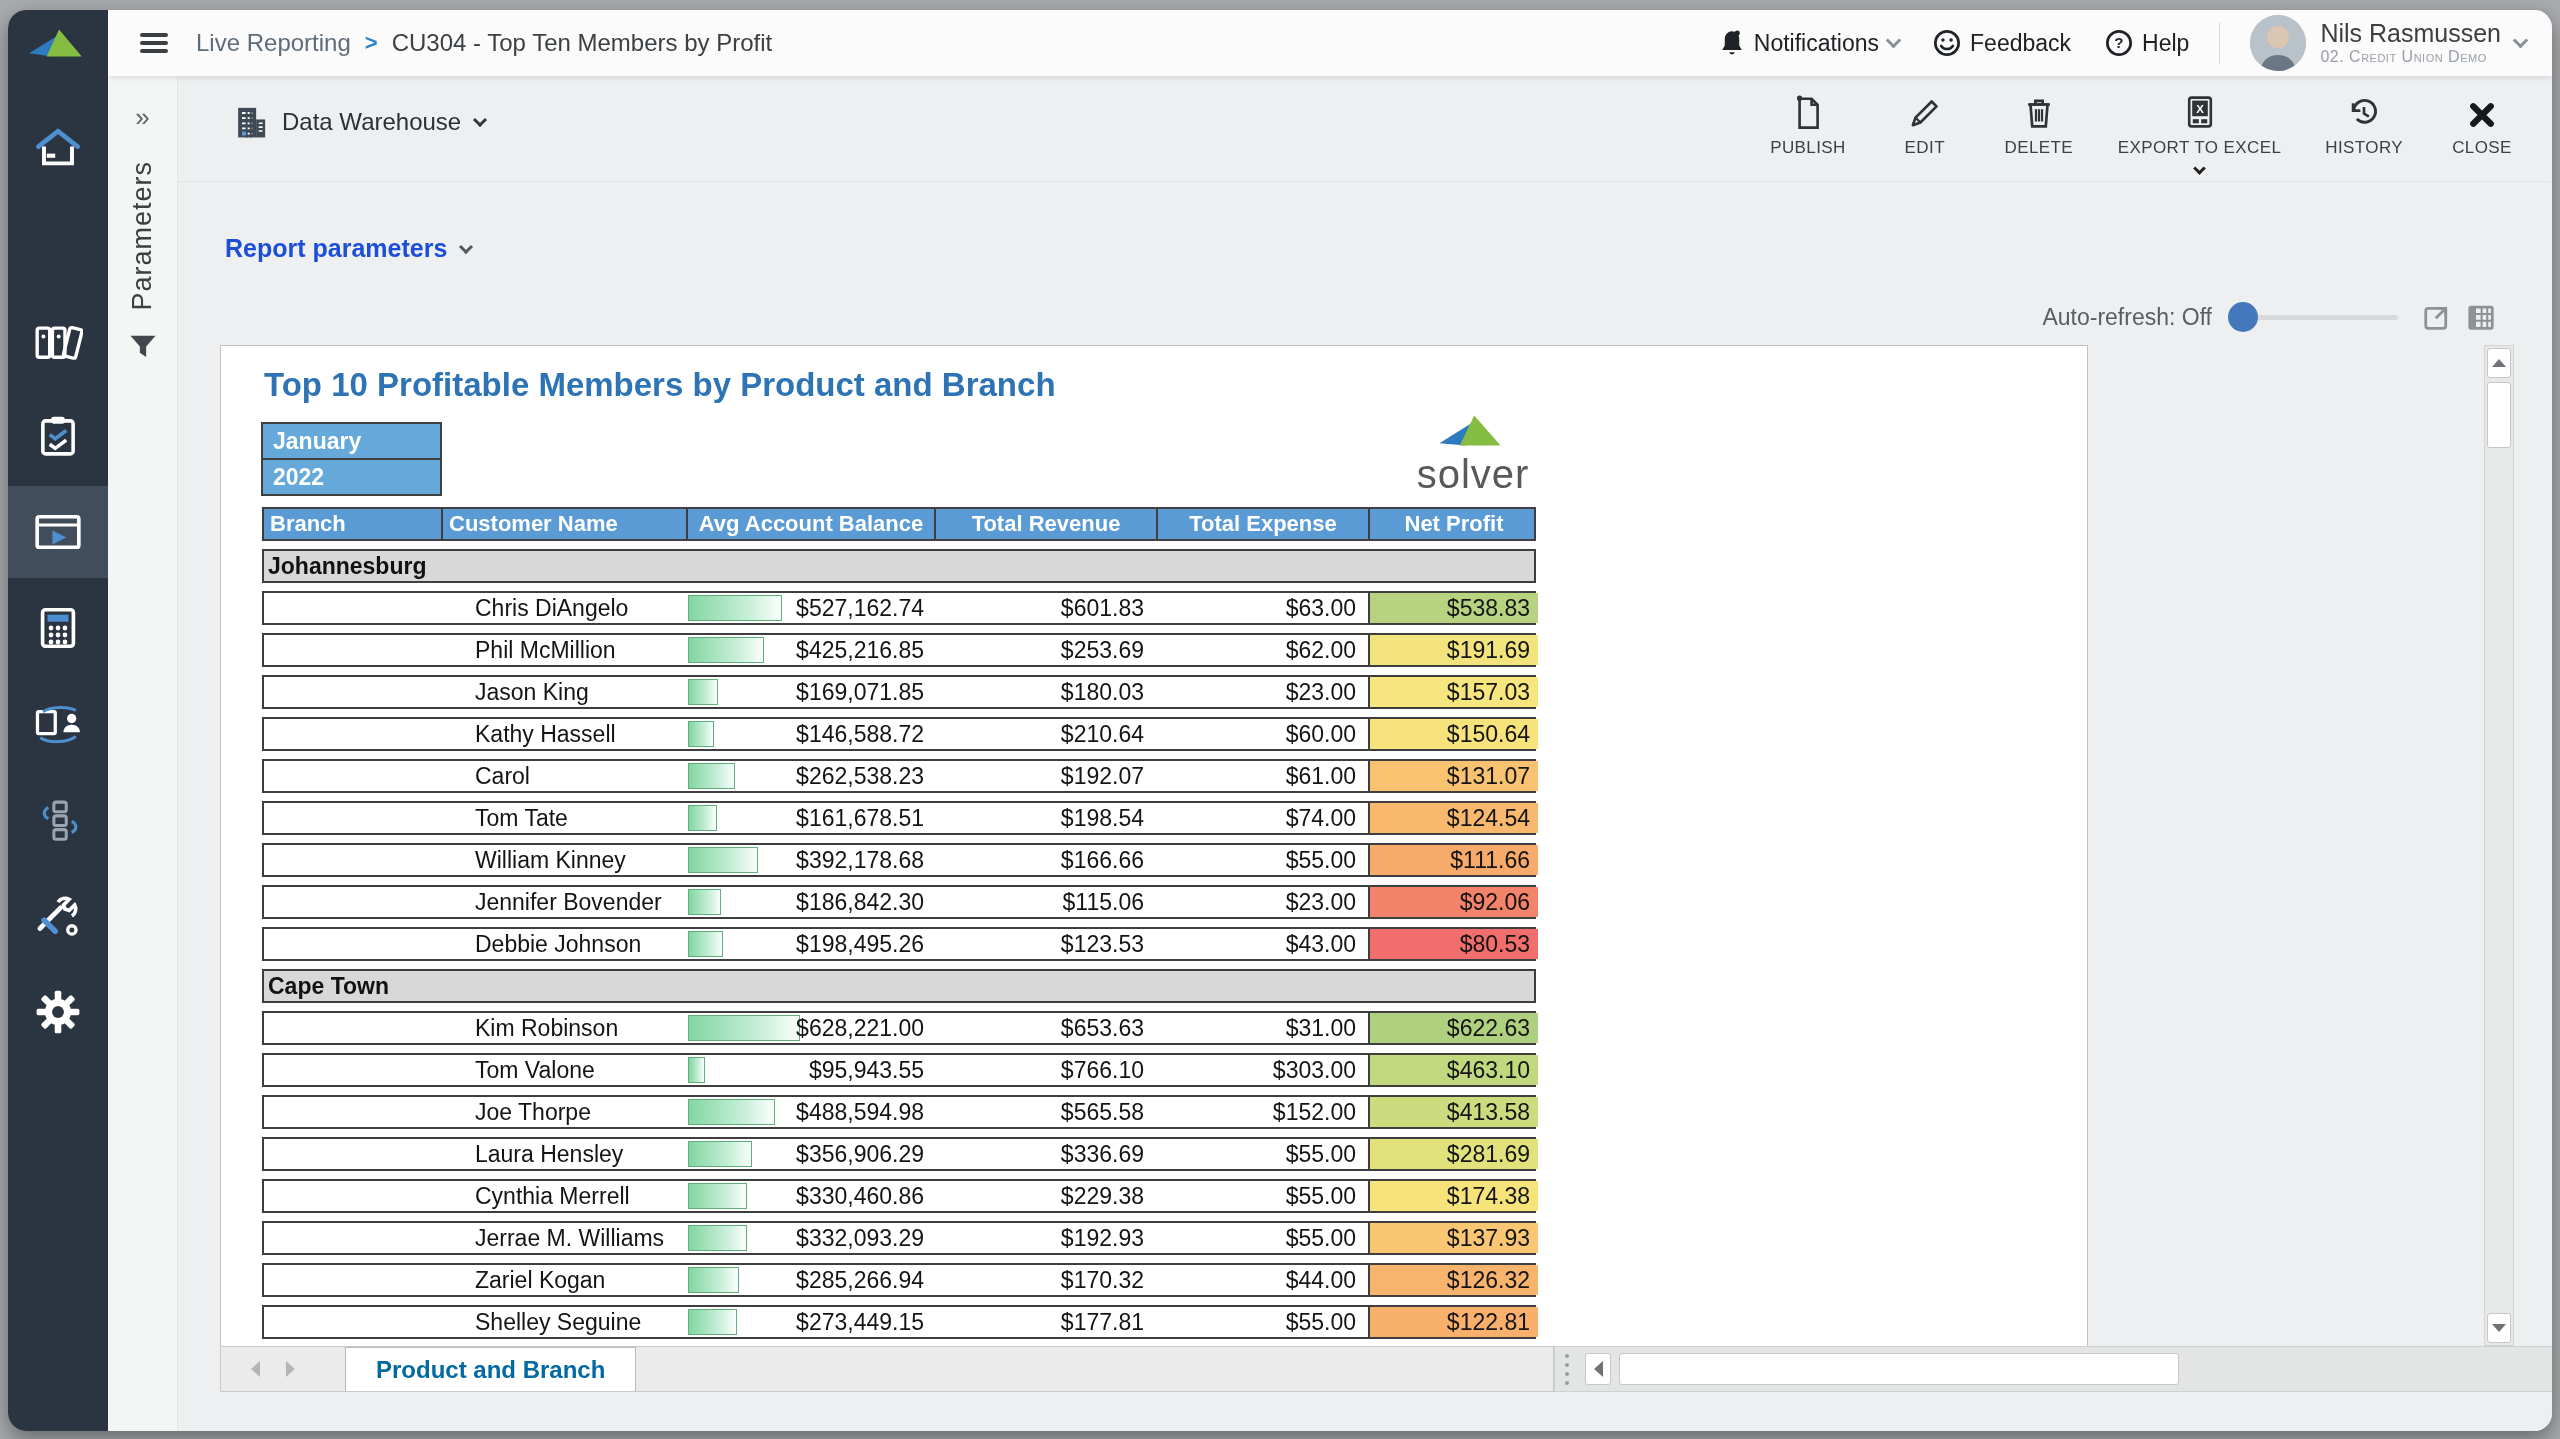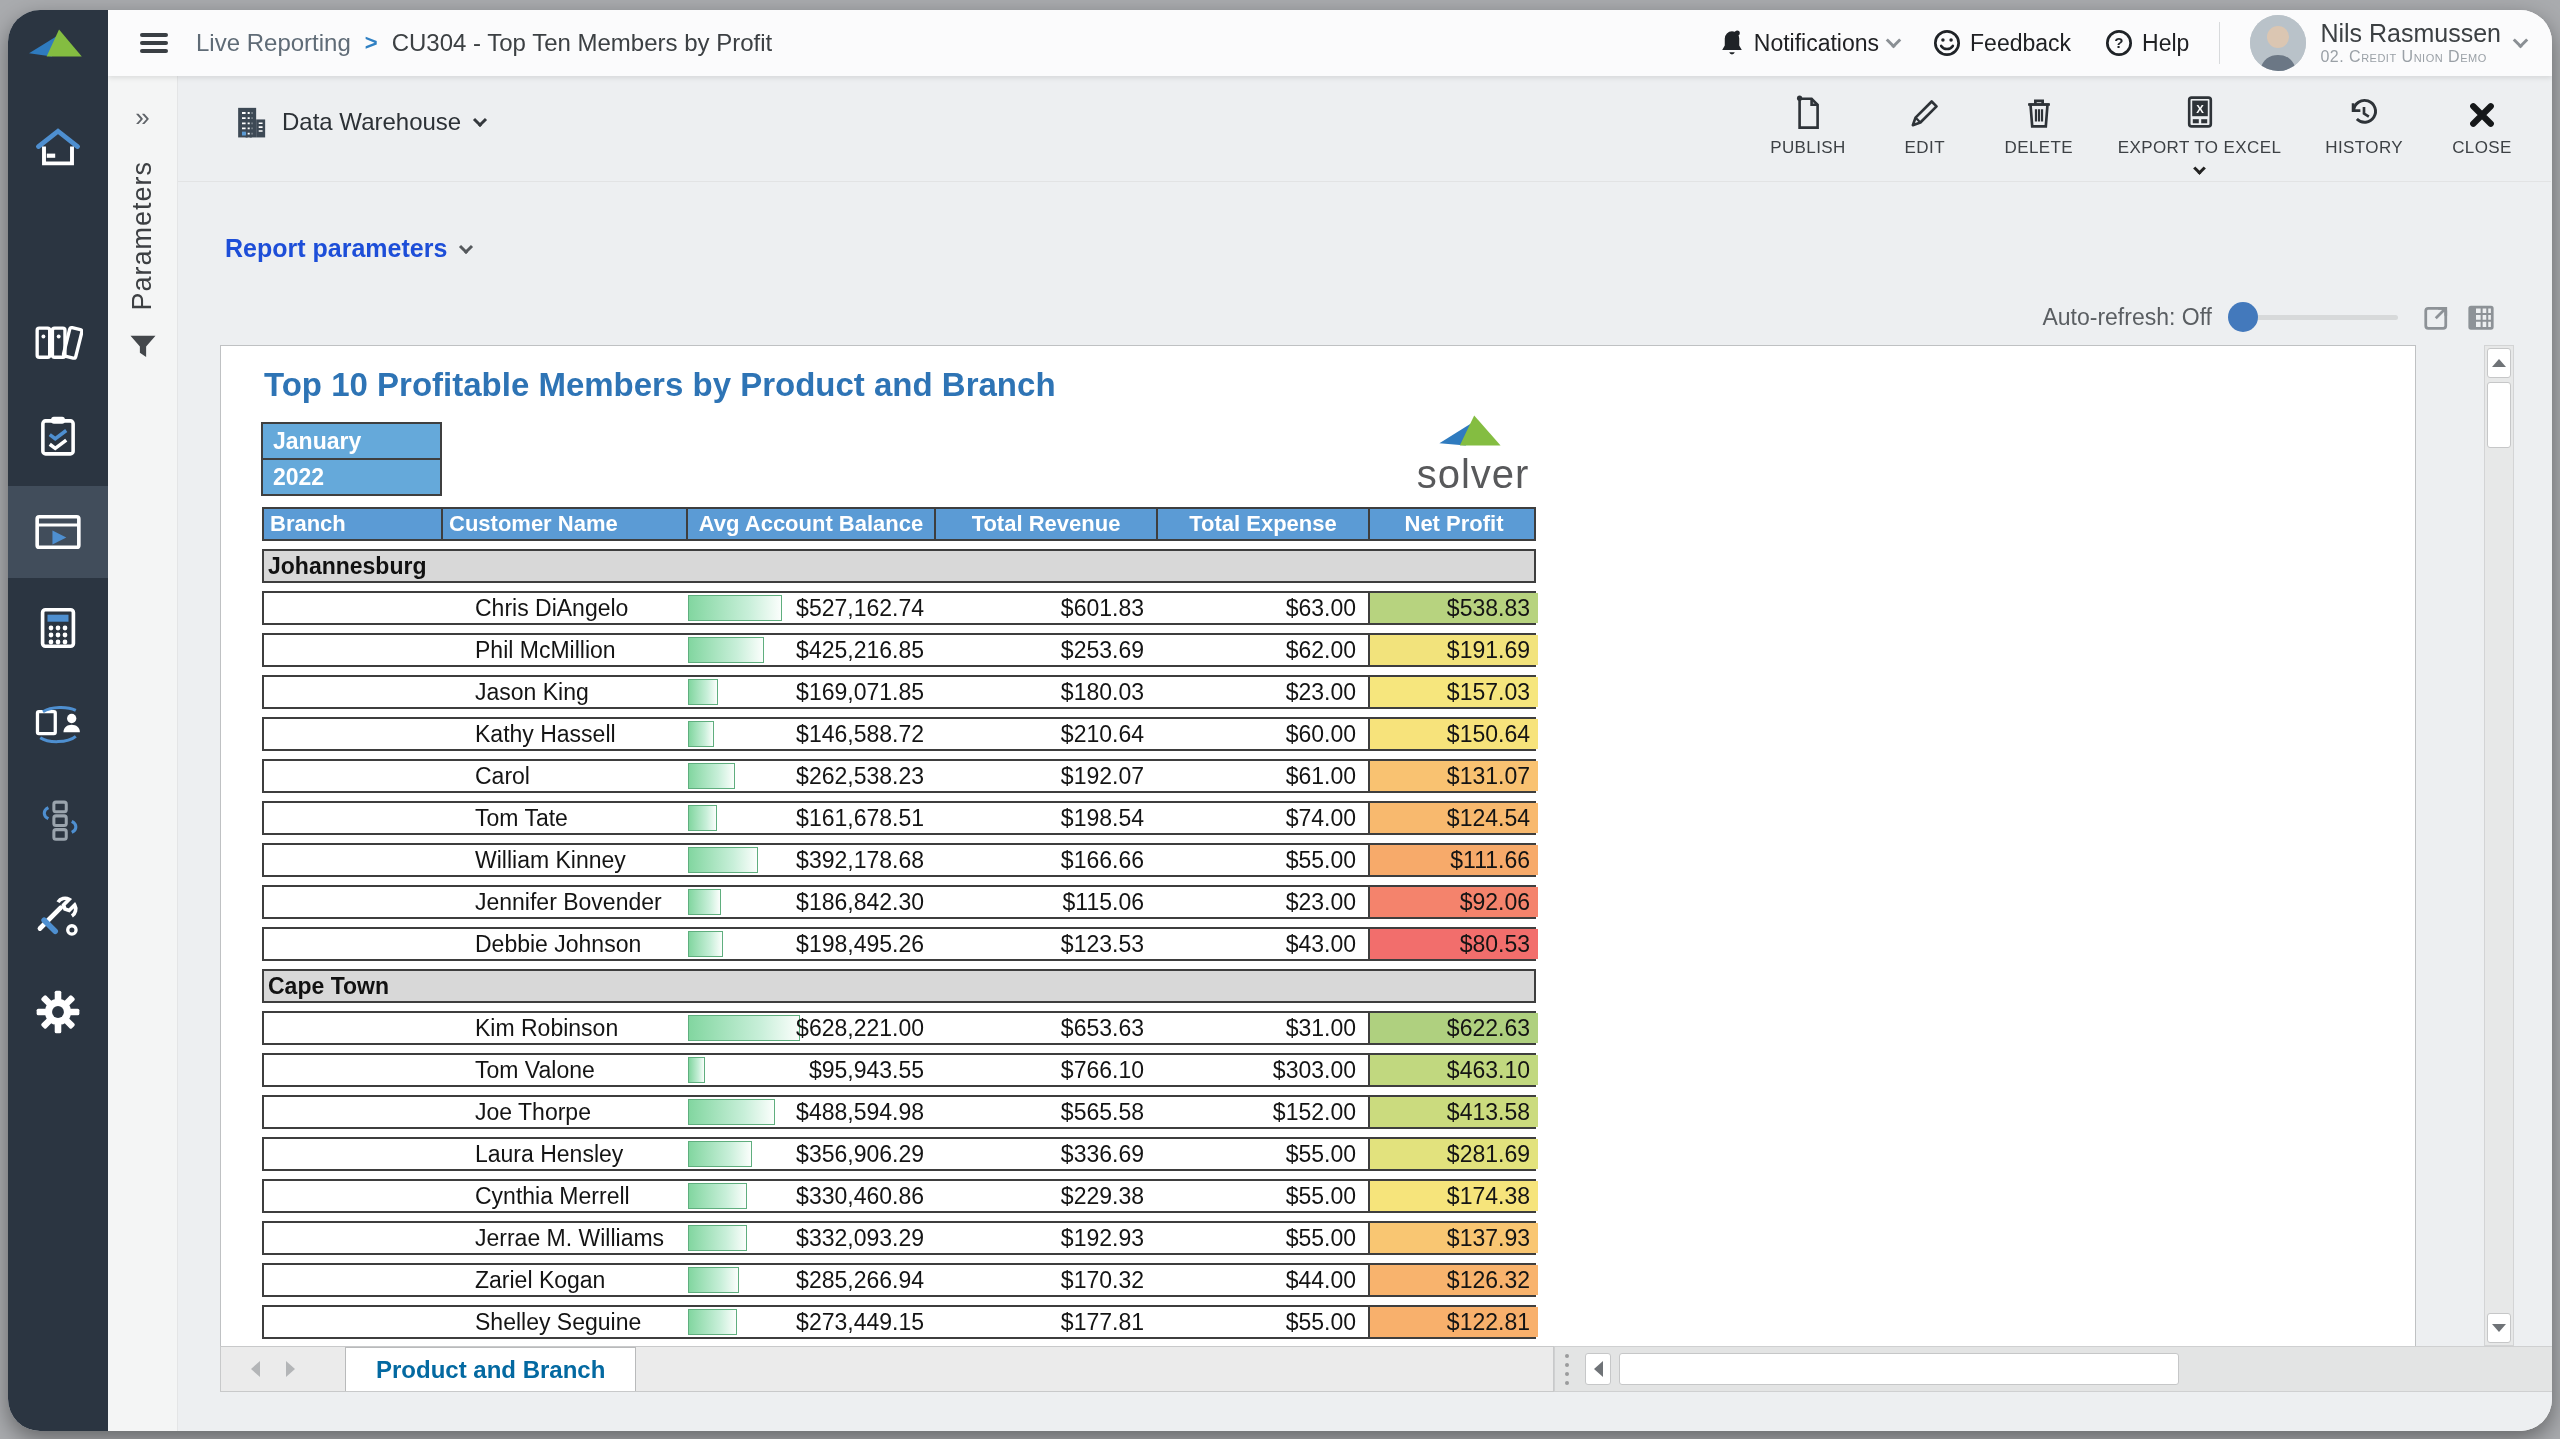--- a/index.html
+++ b/index.html
@@ -1,20 +1,20 @@
 <!DOCTYPE html>
 <html><head>
 <meta charset="utf-8">
 <style>
   * { margin:0; padding:0; box-sizing:border-box; }
   html,body { width:2560px; height:1439px; }
   body { background:#a9abae; font-family:"Liberation Sans", sans-serif; overflow:hidden; }
 
   .window { position:absolute; left:8px; top:10px; width:2544px; height:1421px;
-    background:#fff; border-radius:32px; overflow:hidden;
+    background:#fff; border-radius:18px; overflow:hidden;
     box-shadow:0 8px 22px rgba(0,0,0,.4); }
 
   
   .sidebar { position:absolute; left:0; top:0; width:100px; height:100%; background:#2b3541; z-index:30; }
   .sidebar .logo { position:absolute; left:0; top:0; width:100px; height:66px; display:flex; align-items:center; justify-content:center; }
   .nav-item { position:absolute; left:0; width:100px; height:92px; display:flex; align-items:center; justify-content:center; cursor:pointer; }
   .nav-item.selected { background:#414d5b; }
 
   
   .topbar { position:absolute; left:100px; top:0; right:0; height:66px; background:#fbfbfc;
@@ -59,21 +59,21 @@
   .chev-grey { width:10px; height:10px; border-right:3px solid #55595d; border-bottom:3px solid #55595d; transform:rotate(45deg); margin-top:-4px; }
 
   .ar-row { position:absolute; right:56px; top:226px; display:flex; align-items:center; gap:18px; }
   .ar-label { font-size:23px; color:#5a5e62; }
   .slider { position:relative; width:168px; height:30px; }
   .slider .track { position:absolute; left:0; right:0; top:13px; height:5px; background:#d7d9da; border-radius:3px; }
   .slider .knob { position:absolute; left:-2px; top:0; width:30px; height:30px; border-radius:50%; background:#4379bc; cursor:pointer; }
   .ar-icons { display:flex; gap:14px; margin-left:6px; }
 
   
-  .viewport { position:absolute; left:42px; top:269px; width:2196px; height:1009px; background:#fff;
+  .viewport { position:absolute; left:42px; top:269px; width:1868px; height:1009px; background:#fff;
     border:1px solid #bfc1c3; overflow:hidden;padding-left:48px; }
   .report-title { position:absolute; left:43px; top:20px; font-size:33px; font-weight:bold; color:#2e74b5; }
   .param-box { position:absolute; left:40px; width:181px; height:38px; background:#65a9da; border:2px solid #3f3f3f;
     color:#fff; font-weight:bold; font-size:23px; line-height:34px; padding-left:10px; }
   .param-box.year { top:112px; }
   .param-box.month { top:76px; }
   .solver-logo { position:absolute; left:1192px; top:64px; width:120px; text-align:center; }
   .solver-logo .word { font-size:40px; color:#58595b; letter-spacing:1px; margin-top:-2px; }
 
   .tbl { position:absolute; left:41px; top:161px; width:1274px; }

